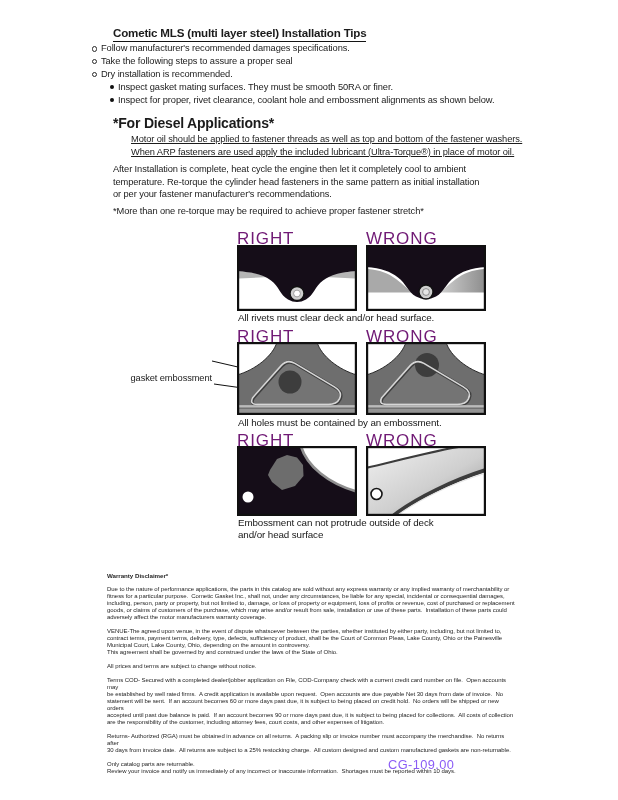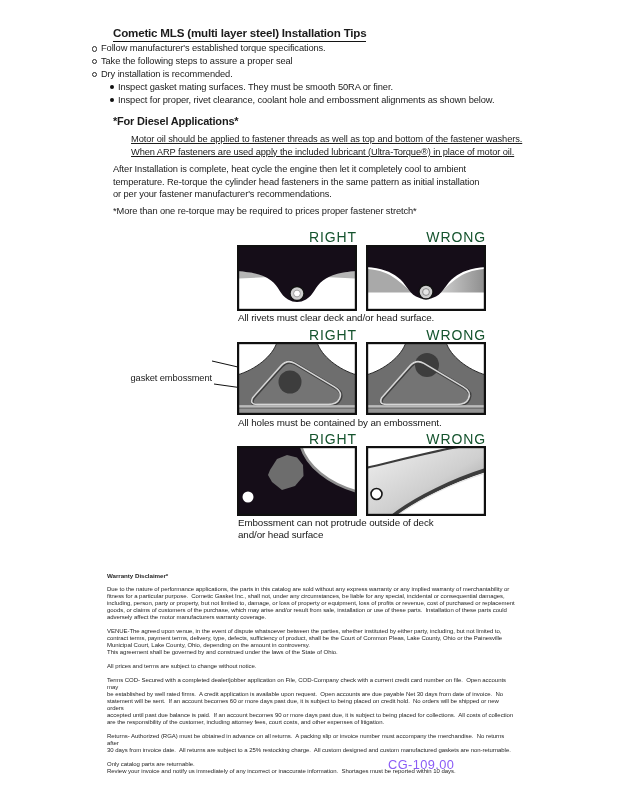--- a/index.html
+++ b/index.html
@@ -9,57 +9,57 @@
   .abs{position:absolute;}
   .title{left:113px;top:26px;font-size:11.6px;font-weight:bold;letter-spacing:-0.2px;
          border-bottom:1.4px solid #141414;padding-bottom:2px;}
   .bullets{left:92px;top:42px;font-size:9.3px;line-height:12.9px;letter-spacing:-0.1px;width:470px;}
   .b{position:relative;padding-left:9px;}
   .b::before{content:"";position:absolute;left:0;top:4.2px;width:3.4px;height:3.4px;
              border:1px solid #2a2a2a;border-radius:50%;}
   .sb{position:relative;padding-left:9px;margin-left:17px;}
   .sb::before{content:"";position:absolute;left:1px;top:4.6px;width:3.8px;height:3.8px;
               background:#111;border-radius:50%;}
-  .h2{left:113px;top:115px;font-size:11px;font-weight:bold;letter-spacing:-0.2px;}
+  .h2{left:113px;top:115px;font-size:14px;font-weight:bold;letter-spacing:-0.2px;}
   .body-p{font-size:9.3px;line-height:12.7px;letter-spacing:-0.1px;white-space:pre-wrap;width:480px;}
   .p1{left:131px;top:133px;text-decoration:underline;}
   .p2{left:113px;top:163px;}
   .pnote{left:113px;top:205px;}
-  .dlabel{font-size:14px;letter-spacing:0.9px;color:#14532d;width:120px;text-align:right;}
+  .dlabel{font-size:17px;letter-spacing:0.9px;color:#701a75;width:120px;text-align:left;}
   .cap{font-size:9.8px;letter-spacing:-0.1px;white-space:pre-wrap;color:#161616;}
   .side-label{font-size:9.3px;line-height:10.8px;text-align:right;white-space:pre-wrap;letter-spacing:-0.1px;}
   .warr{left:107px;top:572px;width:410px;font-size:6px;line-height:7.05px;
         letter-spacing:-0.04px;color:#262626;}
   .warr .wh{font-weight:bold;font-size:6.2px;margin-bottom:7px;}
   .warr .wp{white-space:pre-wrap;margin-bottom:6.8px;}
   .pagenum{left:388px;top:757px;font-size:12.8px;letter-spacing:0.4px;color:#8b5cf6;}
   svg{display:block;}
 </style>
 </head>
 <body>
 
 <div class="page">
 
   <div class="abs title">Cometic MLS (multi layer steel) Installation Tips</div>
 
   <div class="abs bullets">
-    <div class="b">Follow manufacturer's established torque specifications.</div>
+    <div class="b">Follow manufacturer's recommended damages specifications.</div>
     <div class="b">Take the following steps to assure a proper seal</div>
     <div class="b">Dry installation is recommended.</div>
     <div class="sb">Inspect gasket mating surfaces.  They must be smooth 50RA or finer.</div>
     <div class="sb">Inspect for proper, rivet clearance, coolant hole and embossment alignments as shown below.</div>
   </div>
 
   <div class="abs h2">*For Diesel Applications*</div>
   <div class="abs body-p p1">Motor oil should be applied to fastener threads as well as top and bottom of the fastener washers.
 When ARP fasteners are used apply the included lubricant (Ultra-Torque®) in place of motor oil.</div>
   <div class="abs body-p p2">After Installation is complete, heat cycle the engine then let it completely cool to ambient
 temperature. Re-torque the cylinder head fasteners in the same pattern as initial installation
 or per your fastener manufacturer's recommendations.</div>
-  <div class="abs body-p pnote">*More than one re-torque may be required to prices proper fastener stretch*</div>
+  <div class="abs body-p pnote">*More than one re-torque may be required to achieve proper fastener stretch*</div>
 
   <div class="abs dlabel" style="left:237px;top:229px;">RIGHT</div>
   <div class="abs dlabel" style="left:366px;top:229px;">WRONG</div>
 
   <div class="abs" style="left:237px;top:245px;">
     <svg width="120" height="66" viewBox="0 0 120 66">
       <rect width="120" height="66" fill="#ffffff"></rect>
       <path d="M2,26 L42,31.5 L2,33.5 Z" fill="#b5b5b5"></path>
       <path d="M118,26 L78,31.5 L118,33.5 Z" fill="#b5b5b5"></path>
       <path d="M0,0 H120 V26 C103,27.5 94,29.5 86,35.5 C78,41 77,50 69,54.5 Q60,59.5 51,54.5 C43,50 42,41 34,35.5 C26,29.5 17,27.5 0,26 Z" fill="#150d18"></path>

